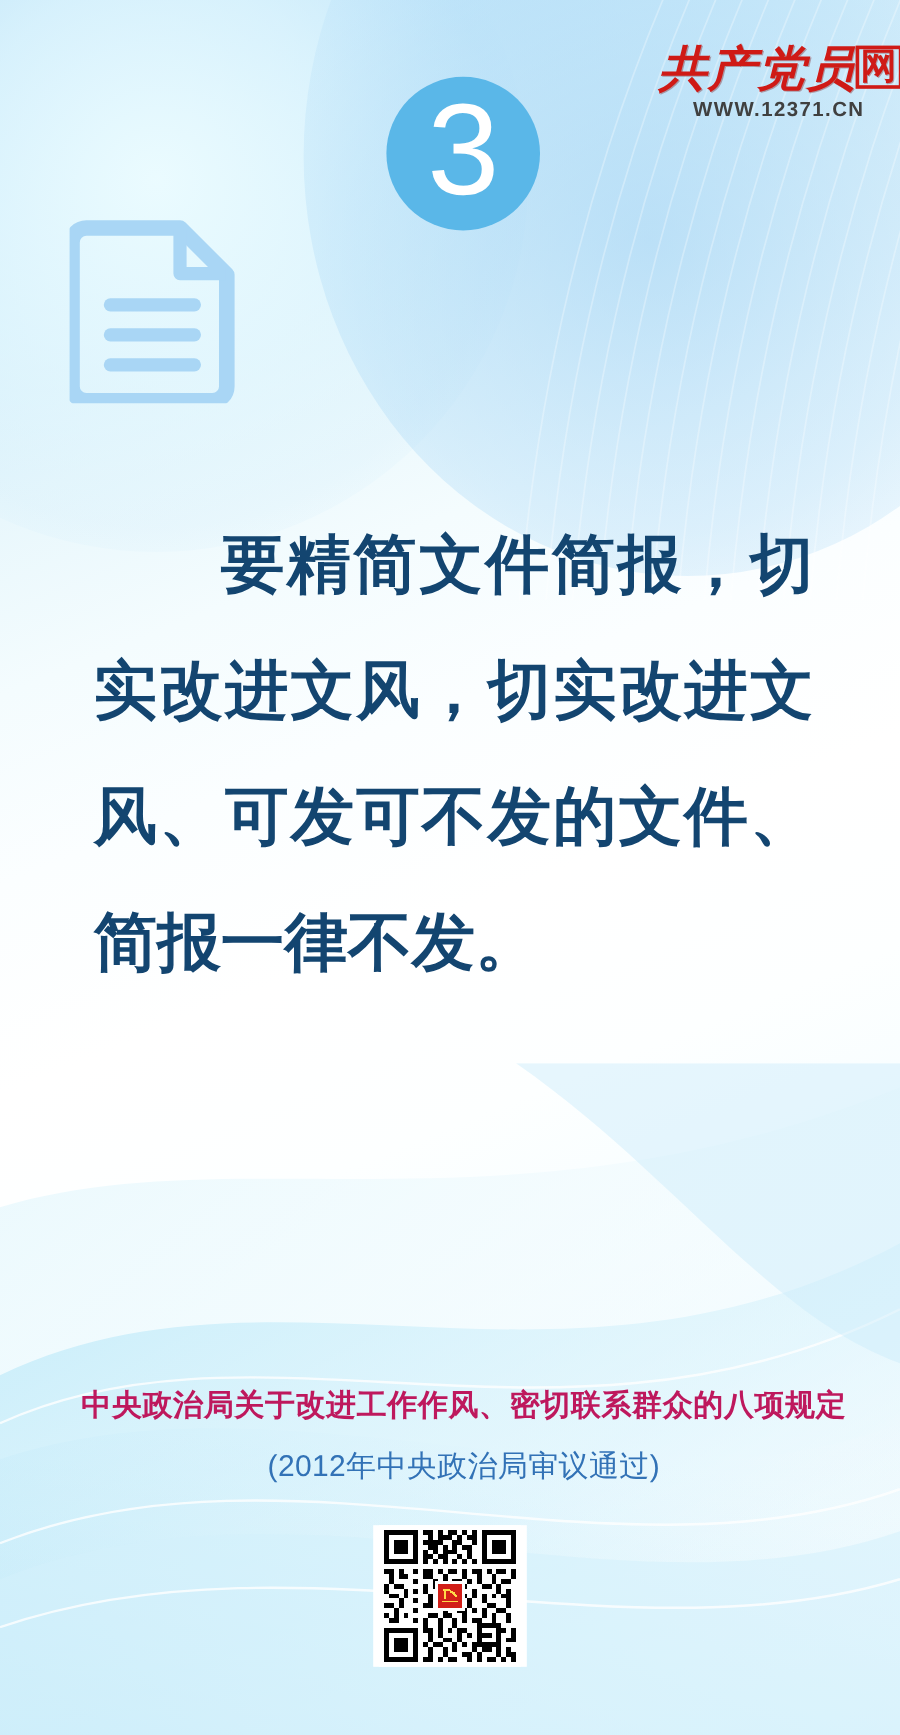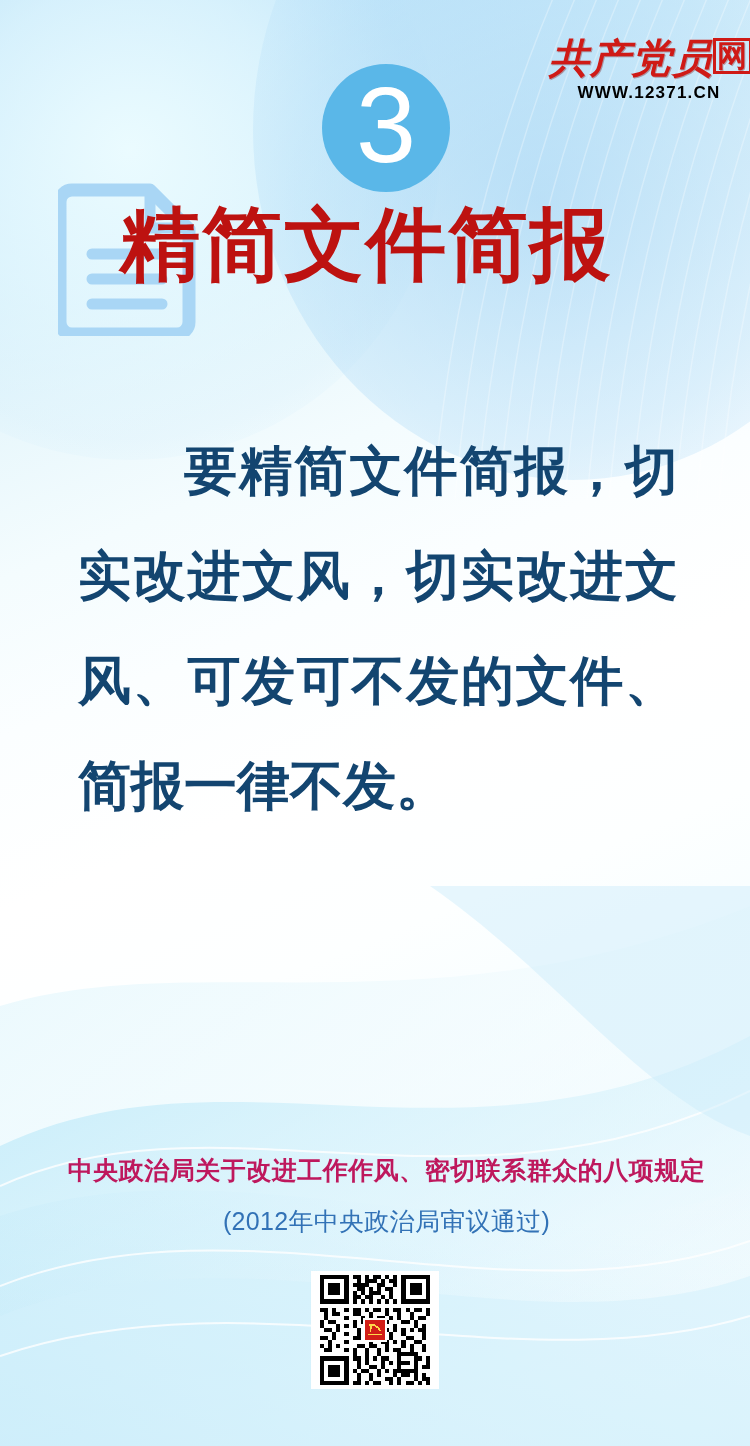--- a/index.html
+++ b/index.html
@@ -106,21 +106,21 @@
     font-size: 30px;
     line-height: 1;
     display: inline-block;
     vertical-align: 6px;
   }
   .logo-url {
     margin-top: 4px;
     font-size: 17px;
     font-weight: bold;
     letter-spacing: 1.2px;
-    color: #000000;
+    color: #404040;
     white-space: nowrap;
   }
 
   
   .number-badge {
     position: absolute;
     left: 322px;
     top: 64px;
     width: 128px;
     height: 128px;
@@ -297,21 +297,20 @@
       <path d="M14 14 h78 l39 39 v93 a12 12 0 0 1 -12 12 h-105 a12 12 0 0 1 -12 -12 v-120 a12 12 0 0 1 12 -12 z" fill="none" stroke="#a9d6f5" stroke-width="13" stroke-linejoin="round"></path>
       <path d="M92 16 v36 h38" fill="none" stroke="#a9d6f5" stroke-width="11" stroke-linejoin="round"></path>
       <g stroke="#a9d6f5" stroke-width="11" stroke-linecap="round">
         <line x1="34" y1="78" x2="104" y2="78"></line>
         <line x1="34" y1="103" x2="104" y2="103"></line>
         <line x1="34" y1="128" x2="104" y2="128"></line>
       </g>
     </svg>
   </div>
 
-  <div class="headline">精简文件简报</div>
 
   <div class="body-copy">要精简文件简报，切实改进文风，切实改进文风、可发可不发的文件、简报一律不发。</div>
 
   <div class="footer-title">中央政治局关于改进工作作风、密切联系群众的八项规定</div>
   <div class="footer-sub">(2012年中央政治局审议通过)</div>
 
   <div class="qr-wrap">
     <svg viewBox="0 0 29 29" shape-rendering="crispEdges">
       <rect width="29" height="29" fill="#ffffff"></rect>
       <g fill="#000000">

